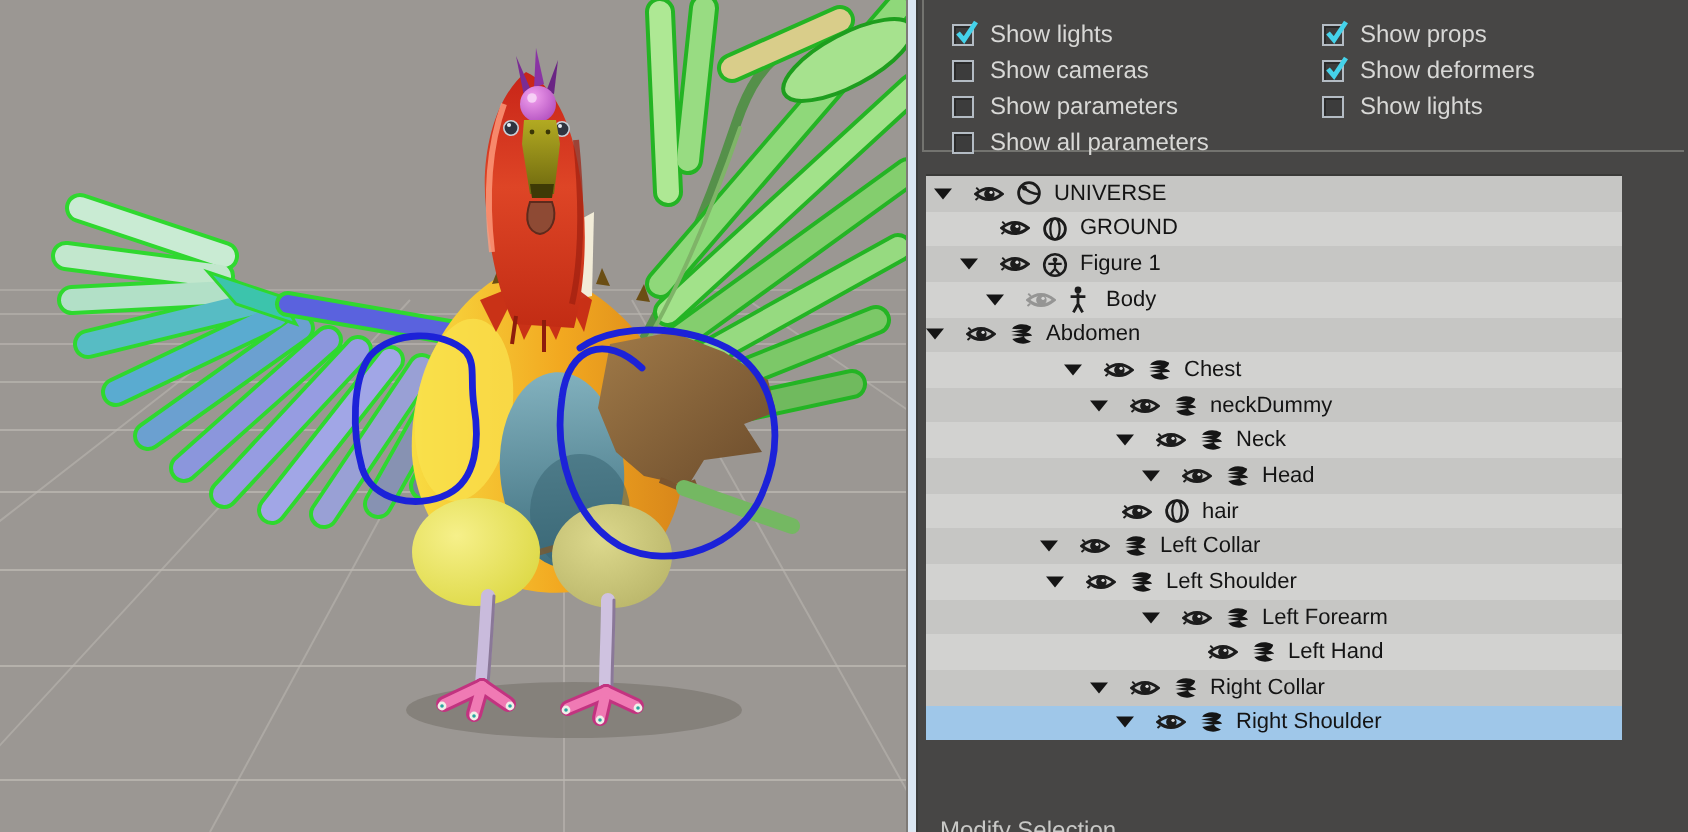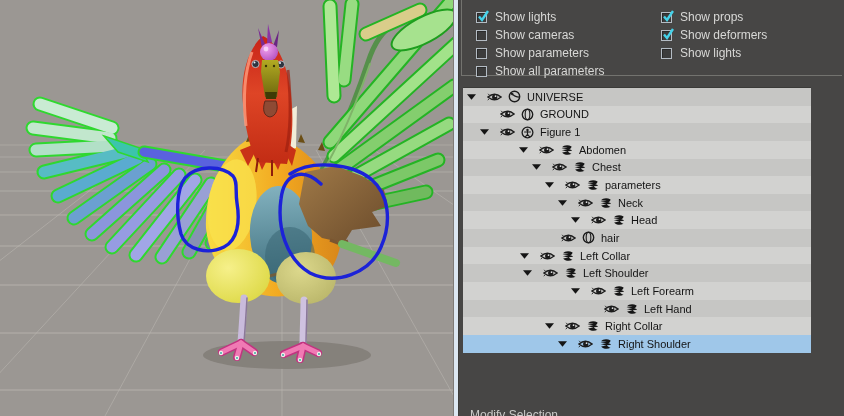--- a/index.html
+++ b/index.html
@@ -360,21 +360,43 @@
           </span>
           <span class="slot-icon">
             <svg width="13" height="13" viewBox="0 0 14 14">
               <circle cx="7" cy="7" r="5.8" fill="none" stroke="#1c1c1c" stroke-width="1.4"></circle>
               <circle cx="7" cy="4.2" r="1.3" fill="#1c1c1c"></circle>
               <path d="M7,5.4 L7,9 M3.4,6.4 L10.6,6.4 M7,9 L4.4,12 M7,9 L9.6,12" fill="none" stroke="#1c1c1c" stroke-width="1.2"></path>
             </svg>
           </span>
           <span class="tlabel">Figure 1</span>
         </div>
-        <div class="trow" style="padding-left: 56px;">
+        <div class="trow" style="padding-left: 30px;">
+          <span class="slot-arrow">
+            <svg width="9" height="6" viewBox="0 0 10 6">
+              <polygon points="0,0 10,0 5,6" fill="#151515"></polygon>
+            </svg>
+          </span>
+          <span class="slot-eye faded">
+            <svg width="15" height="10" viewBox="0 0 16 10">
+              <path d="M1,5 Q8,-0.8 15,5 Q8,10.8 1,5 Z" fill="none" stroke="#1c1c1c" stroke-width="1.6"></path>
+              <circle cx="8.2" cy="5" r="2.8" fill="#1c1c1c"></circle>
+              <circle cx="9.1" cy="4.1" r=".9" fill="#ddd"></circle>
+              <path d="M2.6,3 L1.2,1.6 M2.2,7 L0.8,8.2" stroke="#1c1c1c" stroke-width="1"></path>
+            </svg>
+          </span>
+          <span class="slot-icon">
+            <svg width="10" height="14" viewBox="0 0 10 14">
+              <circle cx="5" cy="2" r="1.7" fill="#1c1c1c"></circle>
+              <path d="M5,3.6 L5,9 M1.3,5.3 L8.7,5.3 M5,9 L2.7,13.2 M5,9 L7.3,13.2" fill="none" stroke="#1c1c1c" stroke-width="1.4"></path>
+            </svg>
+          </span>
+          <span class="tlabel">Body</span>
+        </div>
+        <div class="trow" style="">
           <span class="slot-arrow">
             <svg width="9" height="6" viewBox="0 0 10 6">
               <polygon points="0,0 10,0 5,6" fill="#151515"></polygon>
             </svg>
           </span>
           <span class="slot-eye">
             <svg width="15" height="10" viewBox="0 0 16 10">
               <path d="M1,5 Q8,-0.8 15,5 Q8,10.8 1,5 Z" fill="none" stroke="#1c1c1c" stroke-width="1.6"></path>
               <circle cx="8.2" cy="5" r="2.8" fill="#1c1c1c"></circle>
               <circle cx="9.1" cy="4.1" r=".9" fill="#ddd"></circle>
@@ -421,21 +443,21 @@
               <circle cx="8.2" cy="5" r="2.8" fill="#1c1c1c"></circle>
               <circle cx="9.1" cy="4.1" r=".9" fill="#ddd"></circle>
               <path d="M2.6,3 L1.2,1.6 M2.2,7 L0.8,8.2" stroke="#1c1c1c" stroke-width="1"></path>
             </svg>
           </span>
           <span class="slot-icon">
             <svg width="13" height="12" viewBox="0 0 14 13">
               <path d="M12.5,2.6 C8.5,0.2 3.8,1.2 2.2,3.6 L8.2,4.1 L1.6,5.2 L8,6.1 L1.7,7.1 L8.2,8 L2.3,9.2 C4.2,11.8 9,12.6 12.4,10.6 C10.2,9.8 8.9,8.9 8.6,7.9 L13,7.4 C12.6,6.6 11.4,6 9.8,5.7 C11.2,5.2 12.3,4.2 12.5,2.6 Z" fill="#151515"></path>
             </svg>
           </span>
-          <span class="tlabel">parameters</span>
+          <span class="tlabel">neckDummy</span>
         </div>
         <div class="trow" style="padding-left: 95px;">
           <span class="slot-arrow">
             <svg width="9" height="6" viewBox="0 0 10 6">
               <polygon points="0,0 10,0 5,6" fill="#151515"></polygon>
             </svg>
           </span>
           <span class="slot-eye">
             <svg width="15" height="10" viewBox="0 0 16 10">
               <path d="M1,5 Q8,-0.8 15,5 Q8,10.8 1,5 Z" fill="none" stroke="#1c1c1c" stroke-width="1.6"></path>

